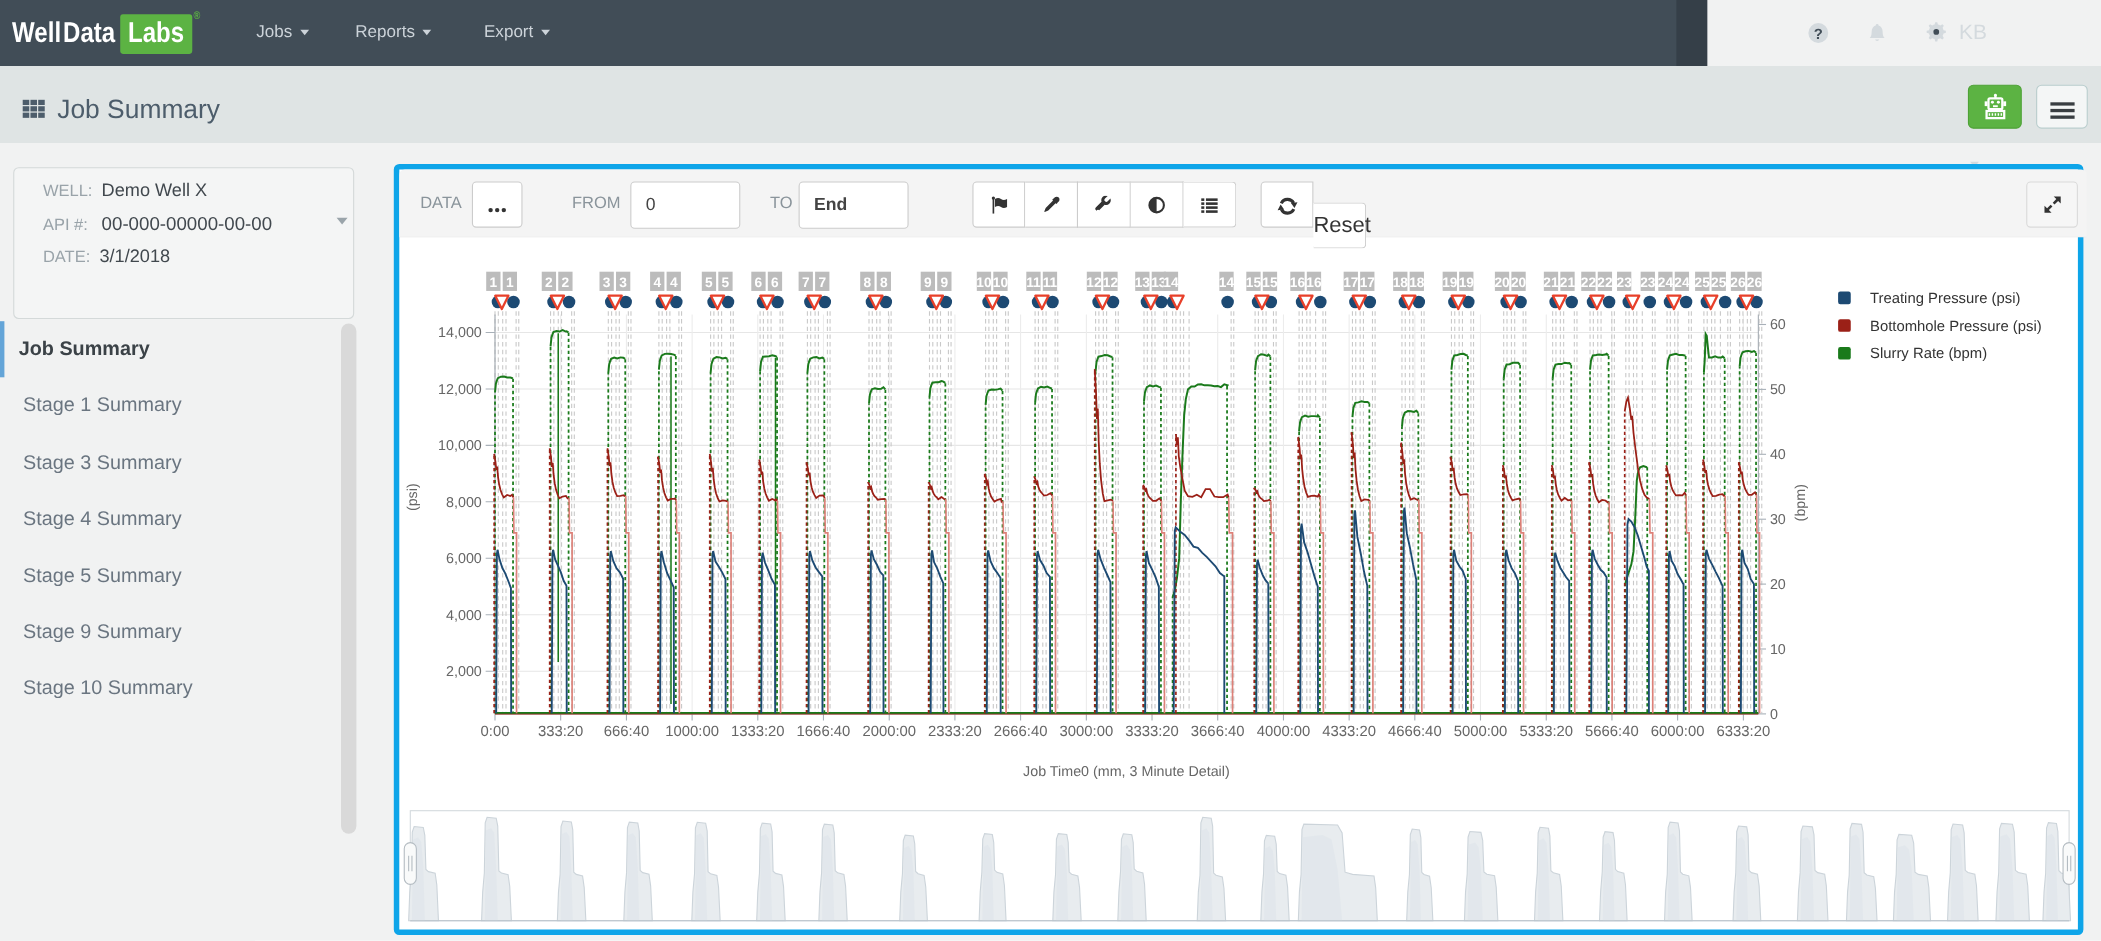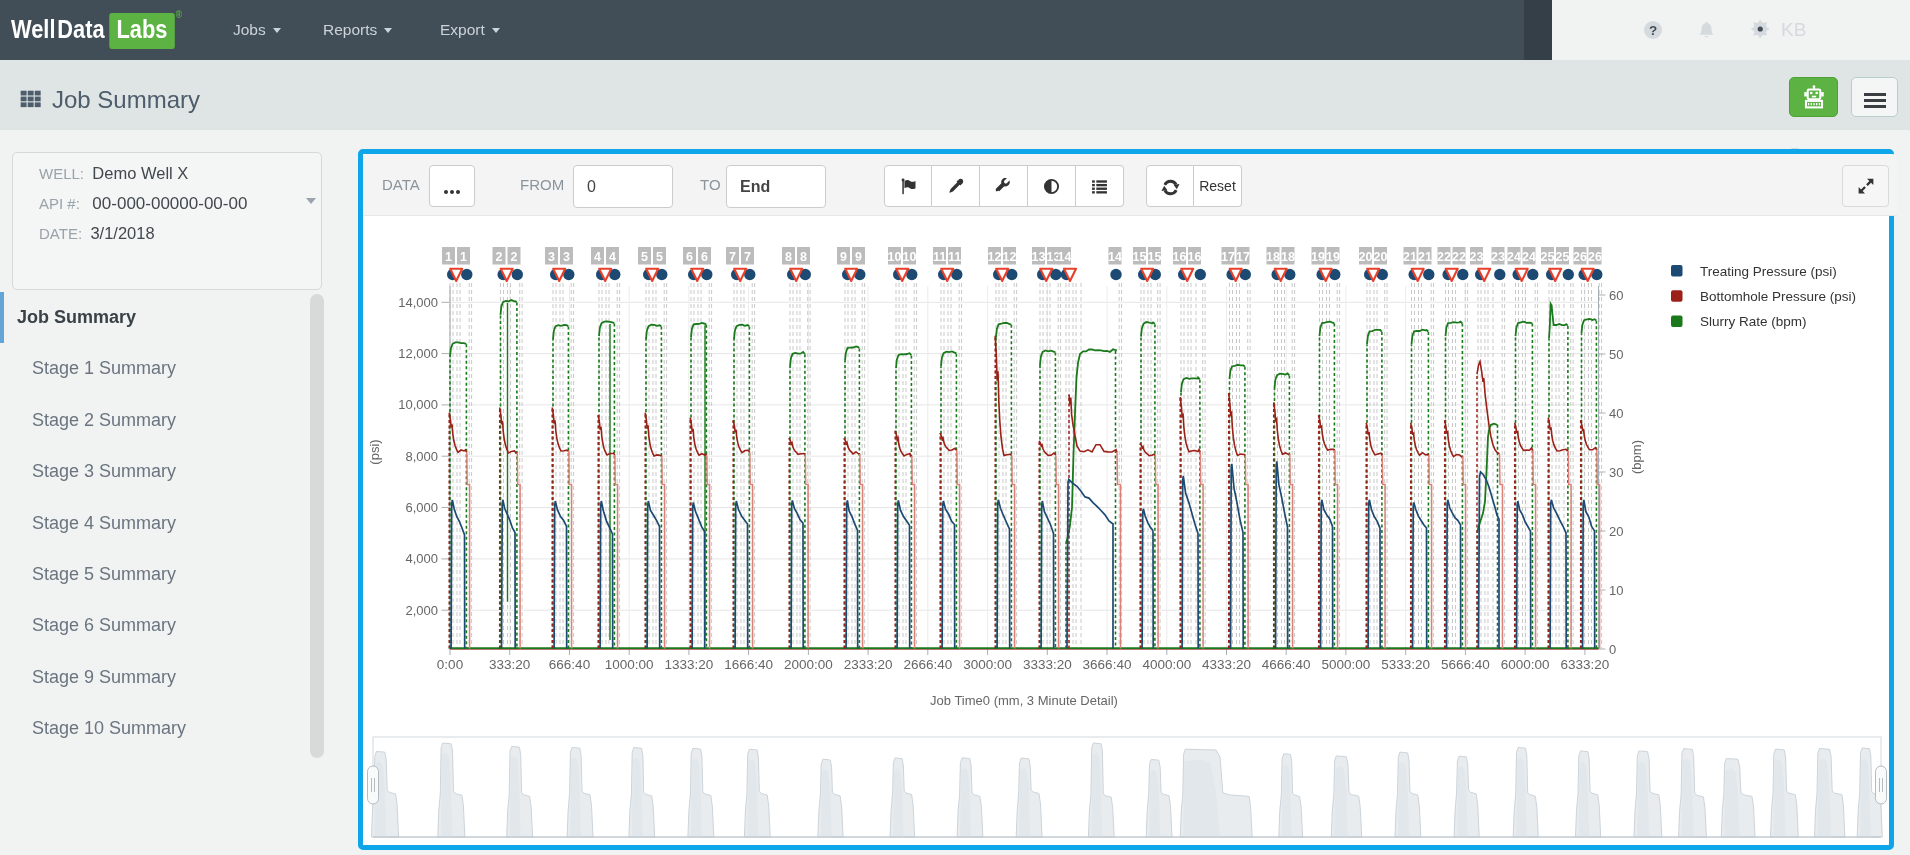--- a/index.html
+++ b/index.html
@@ -15,34 +15,34 @@
 .header .ttl{position:absolute;left:52px;top:26px;font-size:24px;color:#4d5d6b;}
 .hbtn{position:absolute;border-radius:5px;width:49px;height:40px;text-align:center;}
 .greenbtn{left:1789px;top:17px;background:#5cb343;border:1px solid #4ea237;padding-top:6px;}
 .hambtn{left:1851px;top:17px;width:47px;background:#f4f6f6;border:1px solid #b9cdcd;padding-top:12px;}
 .hambtn i{display:block;width:22px;height:3.4px;background:#393e42;margin:2.6px auto;}
 .card{position:absolute;left:12px;top:152px;width:310px;height:138px;background:#f4f5f5;border:1px solid #d4d9d9;border-radius:5px;font-size:15px;color:#99a3a9;}
 .card .row{position:absolute;left:26px;}
 .card .val{color:#41484e;font-size:16.5px;}
 .card .car{position:absolute;left:293px;top:45px;width:0;height:0;border-left:5px solid transparent;border-right:5px solid transparent;border-top:6px solid #9aa4aa;}
 .snav{position:absolute;left:0;top:292px;width:300px;list-style:none;}
-.snav li{height:51.4px;line-height:51.4px;padding-left:32px;font-size:18px;color:#6a7580;}
+.snav li{height:51.4px;line-height:51.4px;padding-left:21px;font-size:18px;color:#6a7580;}
 .snav li.act{font-weight:bold;color:#3b4247;border-left:4px solid #64a5d8;padding-left:13px;}
 .sbar{position:absolute;left:310px;top:294px;width:14px;height:464px;background:#d9d9d9;border-radius:7px;}
 .panel{position:absolute;left:358px;top:149px;width:1536px;height:701px;background:#fff;border:5px solid #0ea5e9;border-radius:5px;}
 .tbar{position:absolute;left:0;top:0;width:1534px;height:62px;background:#f4f4f4;border-bottom:1px solid #e7e7e7;border-radius:5px 5px 0 0;}
 .tlab{position:absolute;top:22px;font-size:15px;color:#8a949b;}
 .tbtn{position:absolute;top:11px;height:42px;background:#fff;border:1px solid #ccc;border-radius:4px;text-align:center;}
 .tin{position:absolute;top:11px;height:43px;width:100px;background:#fff;border:1px solid #ccc;border-radius:4px;font-size:16px;color:#444;line-height:41px;padding-left:13px;}
 .grp{position:absolute;top:11px;height:42px;display:flex;}
 .grp .gb{width:48px;height:42px;background:#fff;border:1px solid #ccc;border-left:none;text-align:center;padding-top:12px;}
 .grp .gb:first-child{border-left:1px solid #ccc;border-radius:4px 0 0 4px;}
 .grp .gb:last-child{border-radius:0 4px 4px 0;}
 .dots i{display:inline-block;width:4px;height:4px;border-radius:50%;background:#333;margin:0 1.2px;vertical-align:middle;}
-.rst{width:77px;font-size:14px;color:#333;line-height:17px;}
+.rst{width:77px;font-size:20px;color:#333;line-height:17px;margin-top:19px;}
 svg text{font-family:"Liberation Sans",sans-serif;}
 </style></head>
 <body>
 <div class="navbar">
   <div class="navdark"></div>
   <div class="logo">Well Data<span class="labs">Labs</span><span class="reg">®</span></div>
   <div class="navlink" style="left:233px;">Jobs<span class="caret"></span></div>
   <div class="navlink" style="left:323px;">Reports<span class="caret"></span></div>
   <div class="navlink" style="left:440px;">Export<span class="caret"></span></div>
   <div class="navico" style="left:1643px;"><svg width="20" height="20" viewBox="0 0 20 20">
@@ -93,25 +93,23 @@
 <div class="card">
   <div class="row" style="top:162px;"></div>
   <div class="row" style="top:11px;">WELL:&nbsp;&nbsp;<span class="val">Demo Well X</span></div>
   <div class="row" style="top:41px;">API #:&nbsp;&nbsp;&nbsp;<span class="val" style="font-size:17px;">00-000-00000-00-00</span></div>
   <div class="row" style="top:71px;">DATE:&nbsp;&nbsp;<span class="val">3/1/2018</span></div>
   <div class="car"></div>
 </div>
 <ul class="snav">
   <li class="act">Job Summary</li>
   <li>Stage 1 Summary</li>
-    <li>Stage 2 Summary</li>
     <li>Stage 3 Summary</li>
     <li>Stage 4 Summary</li>
     <li>Stage 5 Summary</li>
-    <li>Stage 6 Summary</li>
     <li>Stage 9 Summary</li>
     <li>Stage 10 Summary</li>
 </ul>
 <div class="sbar"></div>
 <div class="panel">
   <div class="tbar"></div>
   <div class="tlab" style="left:19px;">DATA</div>
   <div class="tbtn" style="left:66px;width:46px;padding-top:16px;"><span class="dots"><i></i><i></i><i></i></span></div>
   <div class="tlab" style="left:157px;">FROM</div>
   <div class="tin" style="left:210px;">0</div>

